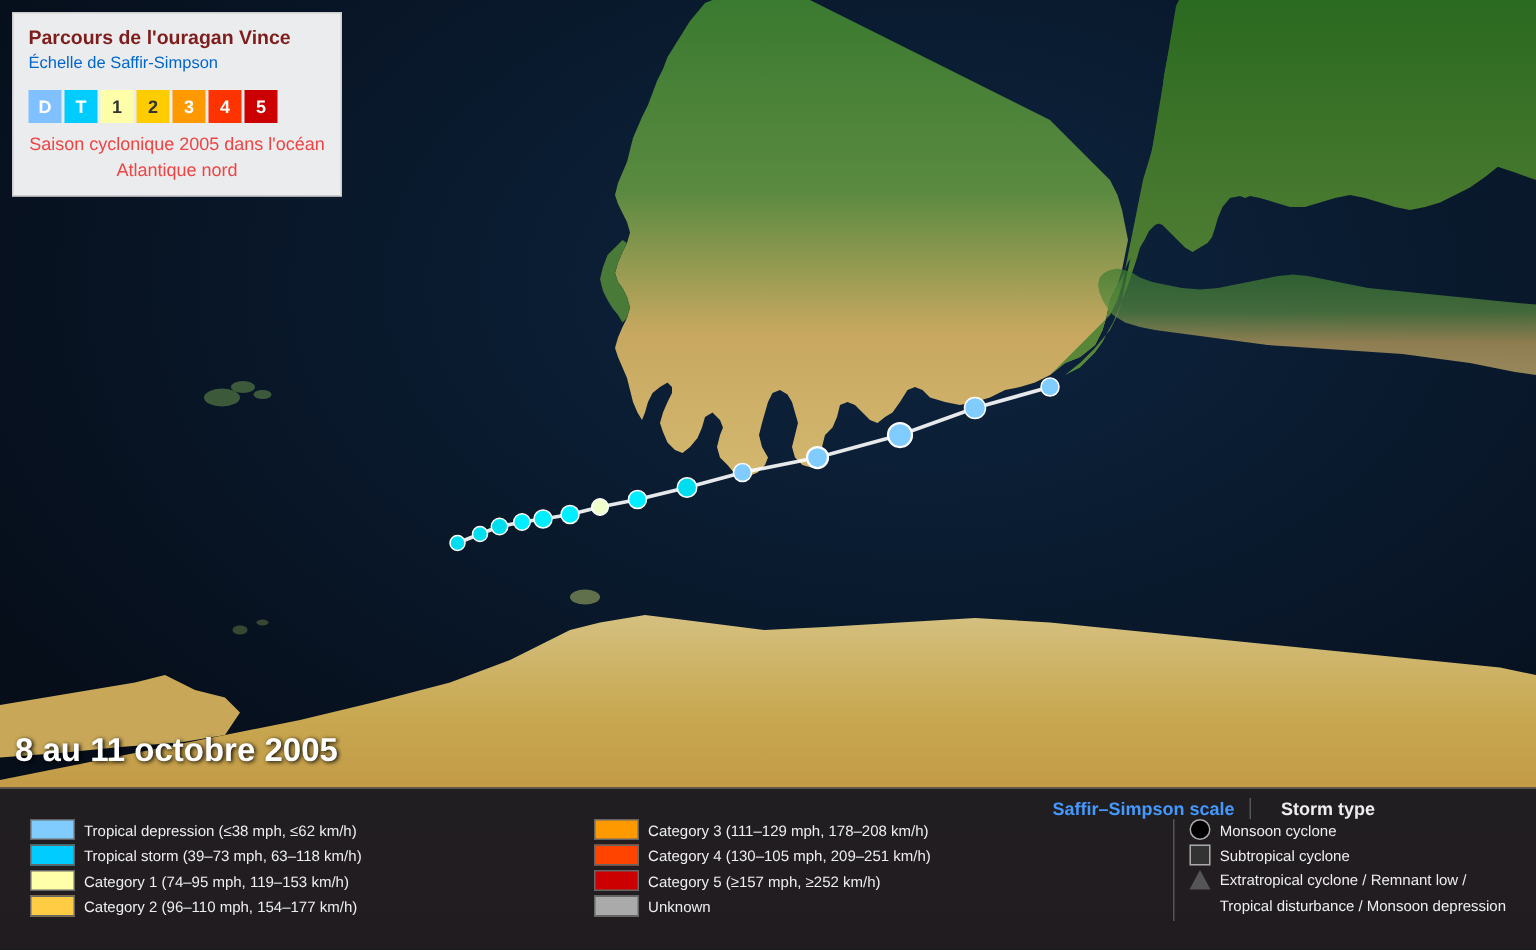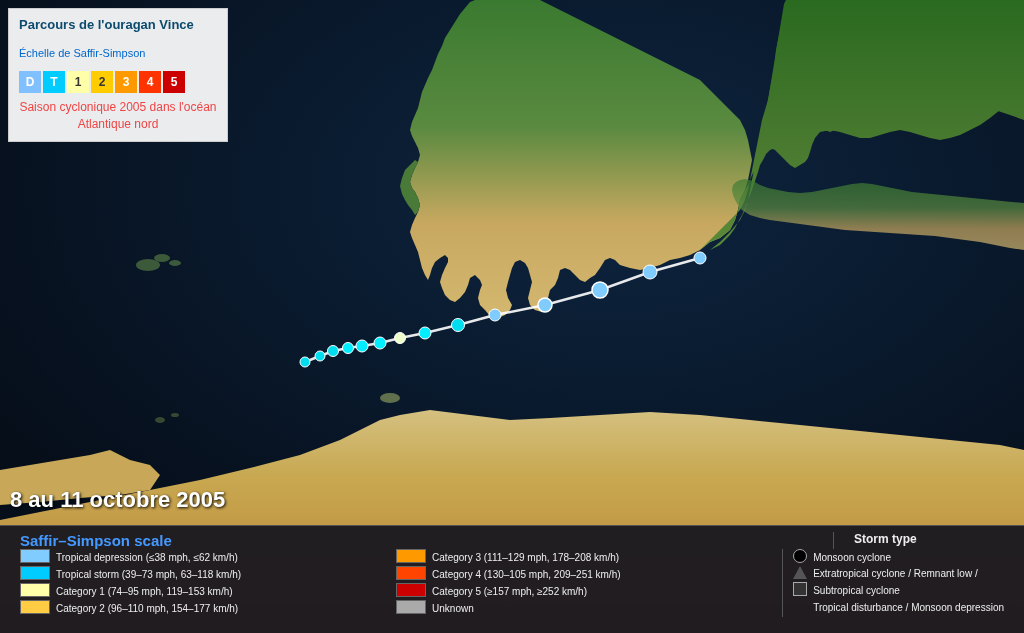--- a/index.html
+++ b/index.html
@@ -43,22 +43,22 @@
       background: rgba(255,255,255,0.92);
       border: 1px solid #ccc;
       padding: 8px 10px;
       z-index: 10;
       min-width: 220px;
     }
 
     #legend-topleft .title {
       font-size: 13px;
       font-weight: bold;
-      color: #0c4a6e;
-      margin-bottom: 15px;
+      color: #7f1d1d;
+      margin-bottom: 4px;
     }
 
     #legend-topleft .scale-label {
       font-size: 11px;
       color: #0066cc;
       margin-bottom: 12px;
     }
 
     .saffir-boxes {
       display: flex;
@@ -173,23 +173,23 @@
       margin: 0 10px;
     }
 
     #bottom-legend-header {
       display: flex;
     }
 
     .saffir-title {
       flex: 1;
       color: #4499ff;
-      font-size: 15px;
+      font-size: 12px;
       font-weight: bold;
-      text-align: left;
+      text-align: right;
     }
 
     .storm-type-header {
       min-width: 160px;
       color: #eee;
       font-size: 12px;
       font-weight: bold;
       padding-left: 10px;
     }
   </style>
@@ -414,26 +414,26 @@
             <span class="legend-item-text">Unknown</span>
           </div>
         </div>
       <div class="divider-col"></div>
       <div class="storm-type-col" id="storm-type-col">
           <div class="legend-item">
             <div class="storm-icon-circle"></div>
             <span class="legend-item-text">Monsoon cyclone</span>
           </div>
           <div class="legend-item">
+            <div class="storm-icon-square"></div>
+            <span class="legend-item-text">Subtropical cyclone</span>
+          </div>
+          <div class="legend-item">
             <div class="storm-icon-triangle"></div>
             <span class="legend-item-text">Extratropical cyclone / Remnant low /</span>
-          </div>
-          <div class="legend-item">
-            <div class="storm-icon-square"></div>
-            <span class="legend-item-text">Subtropical cyclone</span>
           </div>
           <div class="legend-item">
             <div style="width: 14px; height: 14px;"></div>
             <span class="legend-item-text">Tropical disturbance / Monsoon depression</span>
           </div>
         </div>
     </div>
   </div>
 </div>
 

